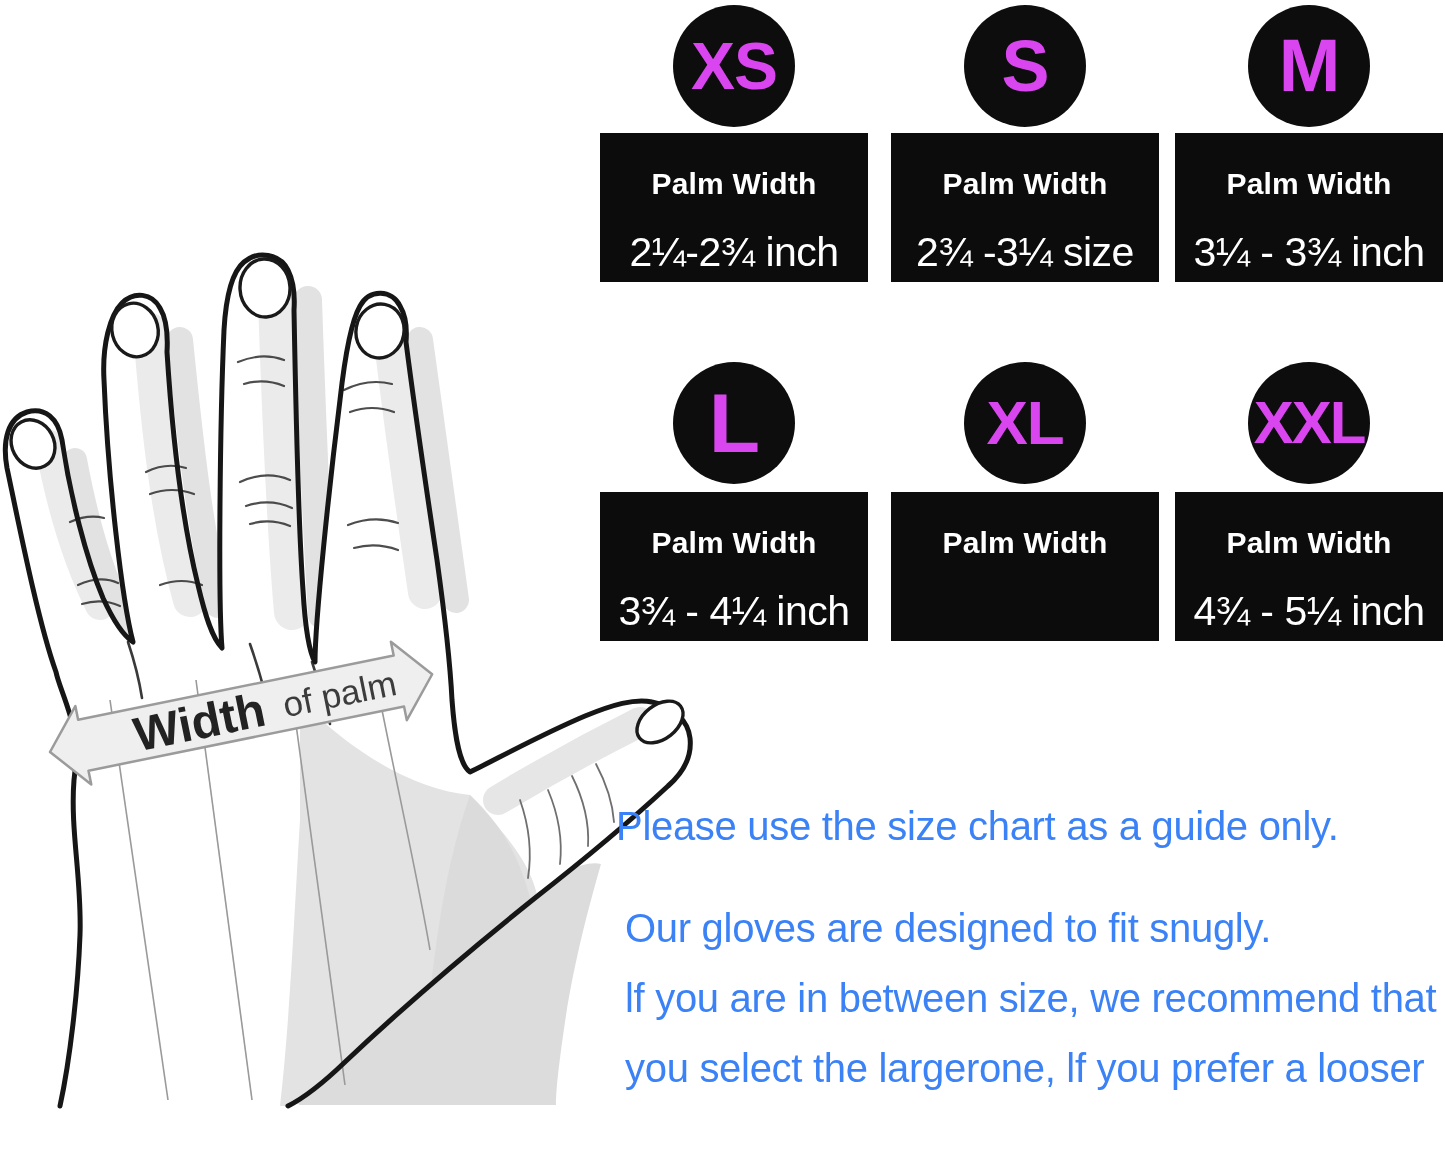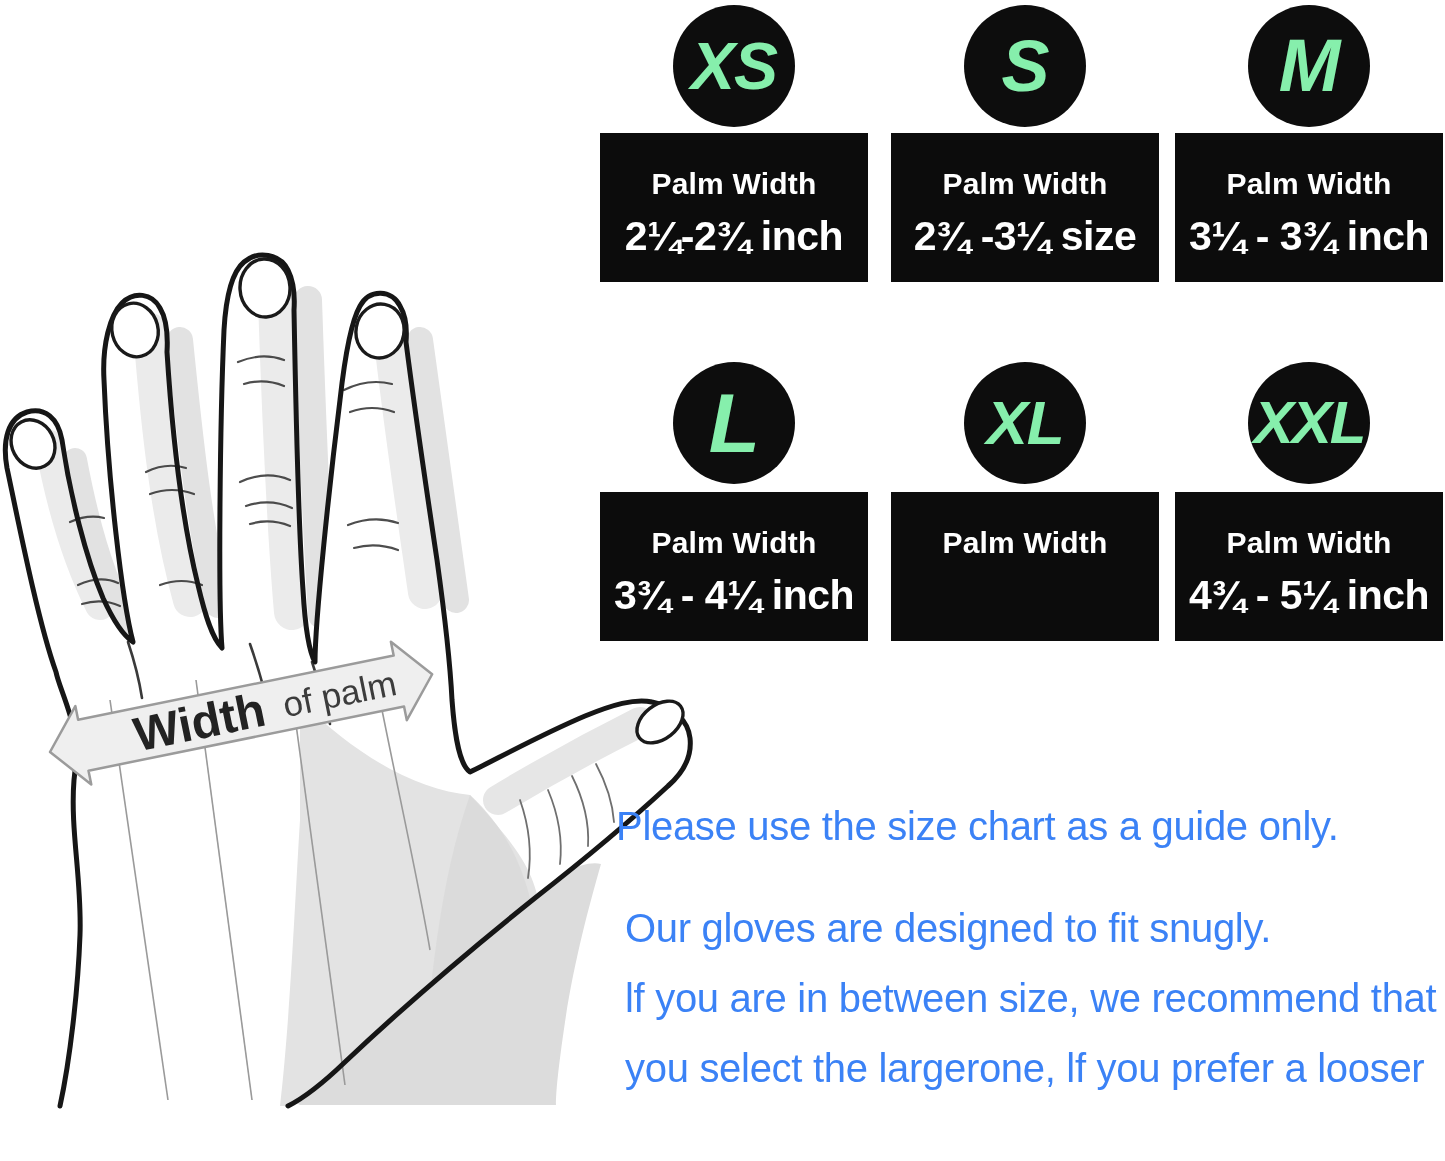--- a/index.html
+++ b/index.html
@@ -6,34 +6,34 @@
   body{
     width:1445px;height:1161px;position:relative;overflow:hidden;
     font-family:"Liberation Sans", sans-serif;
     -webkit-font-smoothing:antialiased;
   }
   
   .badge{
     position:absolute;width:122px;height:122px;border-radius:50%;
     background:#0d0d0d;display:flex;align-items:center;justify-content:center;
   }
-  .badge span{color:#86efac;font-weight:700;line-height:1;letter-spacing:-1px;font-style:italic;}
+  .badge span{color:#d946ef;font-weight:700;line-height:1;letter-spacing:-1px;}
   .fs0 span{font-size:66px;} 
   .fs1 span{font-size:72px;} 
   .fs2 span{font-size:74px;} 
   .fs3 span{font-size:84px;} 
   .fs4 span{font-size:62px;} 
   .fs5 span{font-size:60px;letter-spacing:-2px;} 
 
   .card{
     position:absolute;width:268px;height:149px;background:#0c0c0c;
     color:#ffffff;text-align:center;
   }
   .card .pw{font-size:30px;font-weight:700;margin-top:34px;letter-spacing:0.2px;}
-  .card .range{font-size:41px;font-weight:700;margin-top:12px;letter-spacing:-0.5px;}
+  .card .range{font-size:41px;font-weight:400;margin-top:28px;letter-spacing:-0.5px;}
 
   
   .c0{left:600px;} .c1{left:891px;} .c2{left:1175px;}
   .b0{left:673px;} .b1{left:964px;} .b2{left:1248px;}
   .rowA-badge{top:5px;} .rowA-card{top:133px;}
   .rowB-badge{top:362px;} .rowB-card{top:492px;}
 
   
   .notes p{margin:0;position:absolute;color:#3b82f6;font-size:40px;
            line-height:70px;letter-spacing:-0.3px;white-space:nowrap;}

